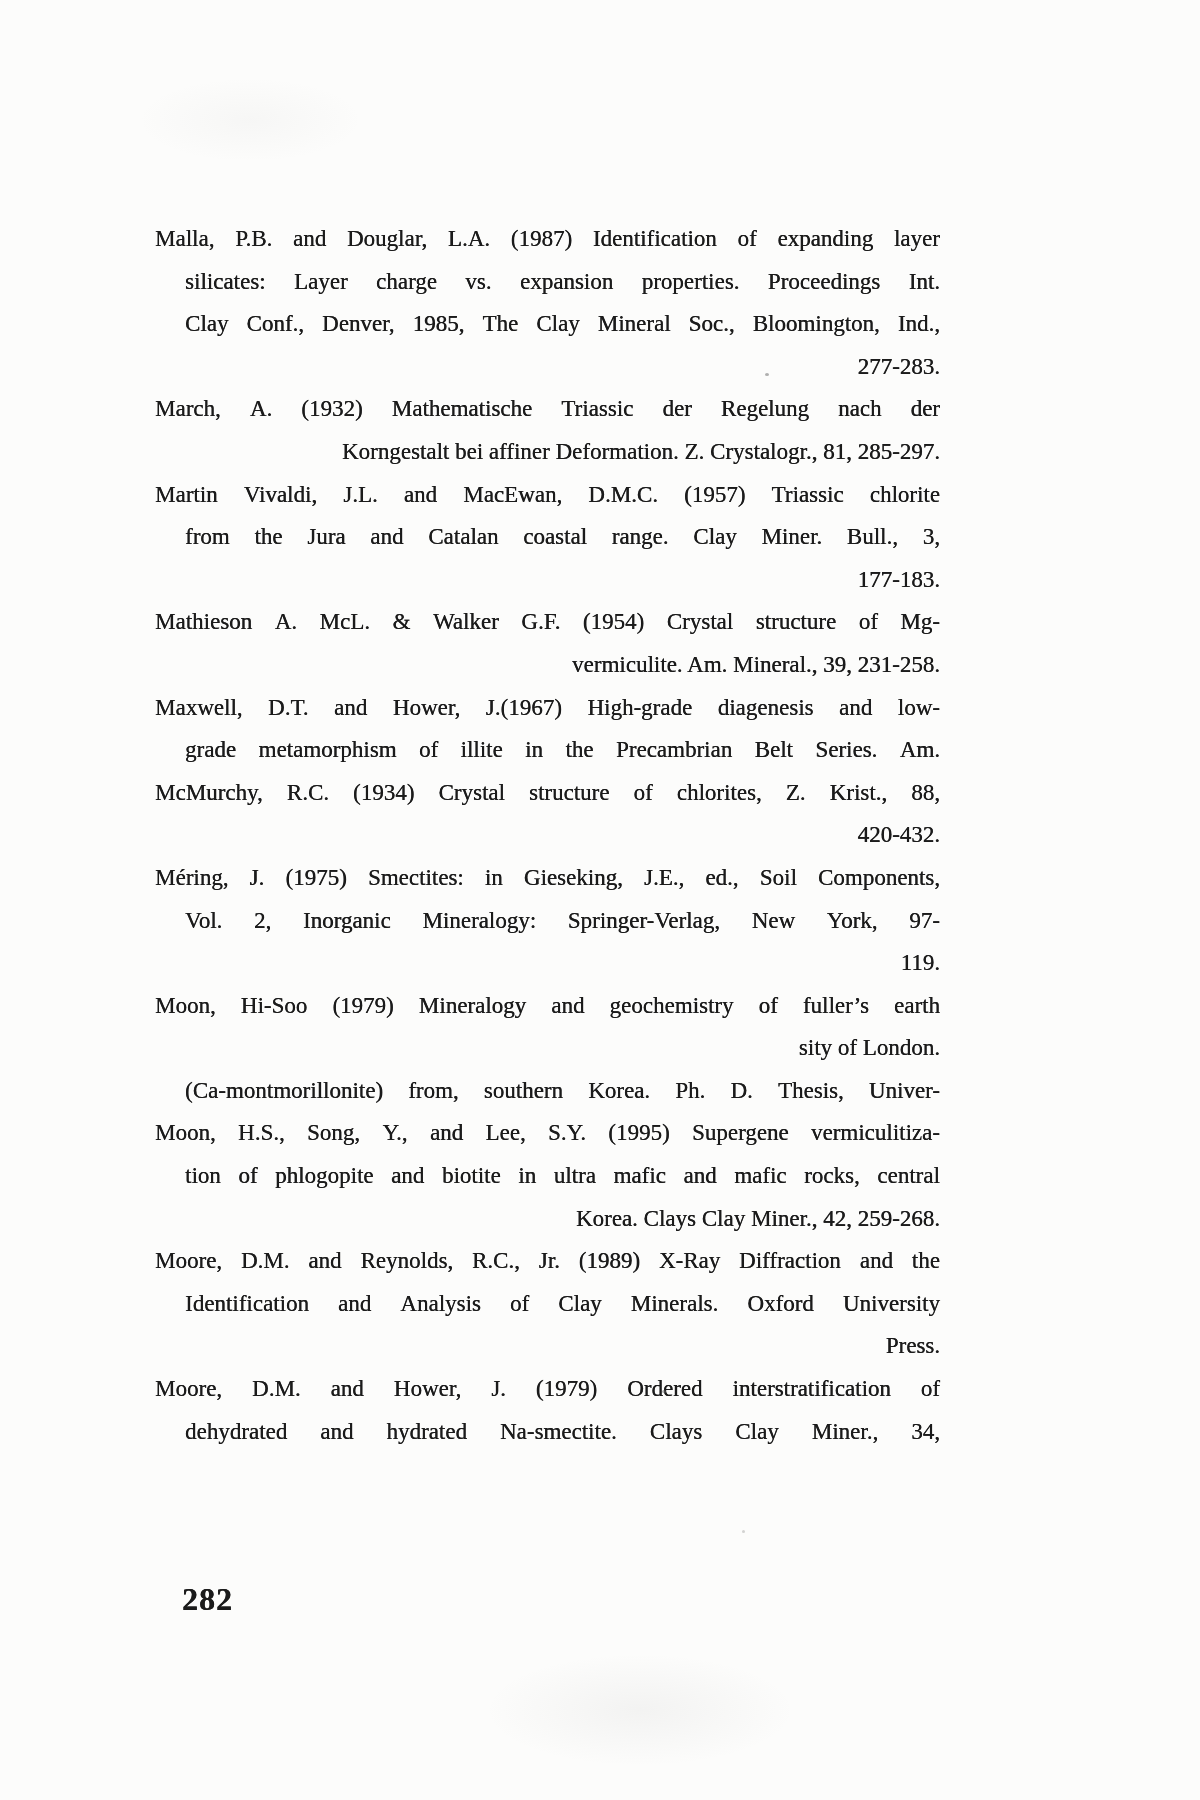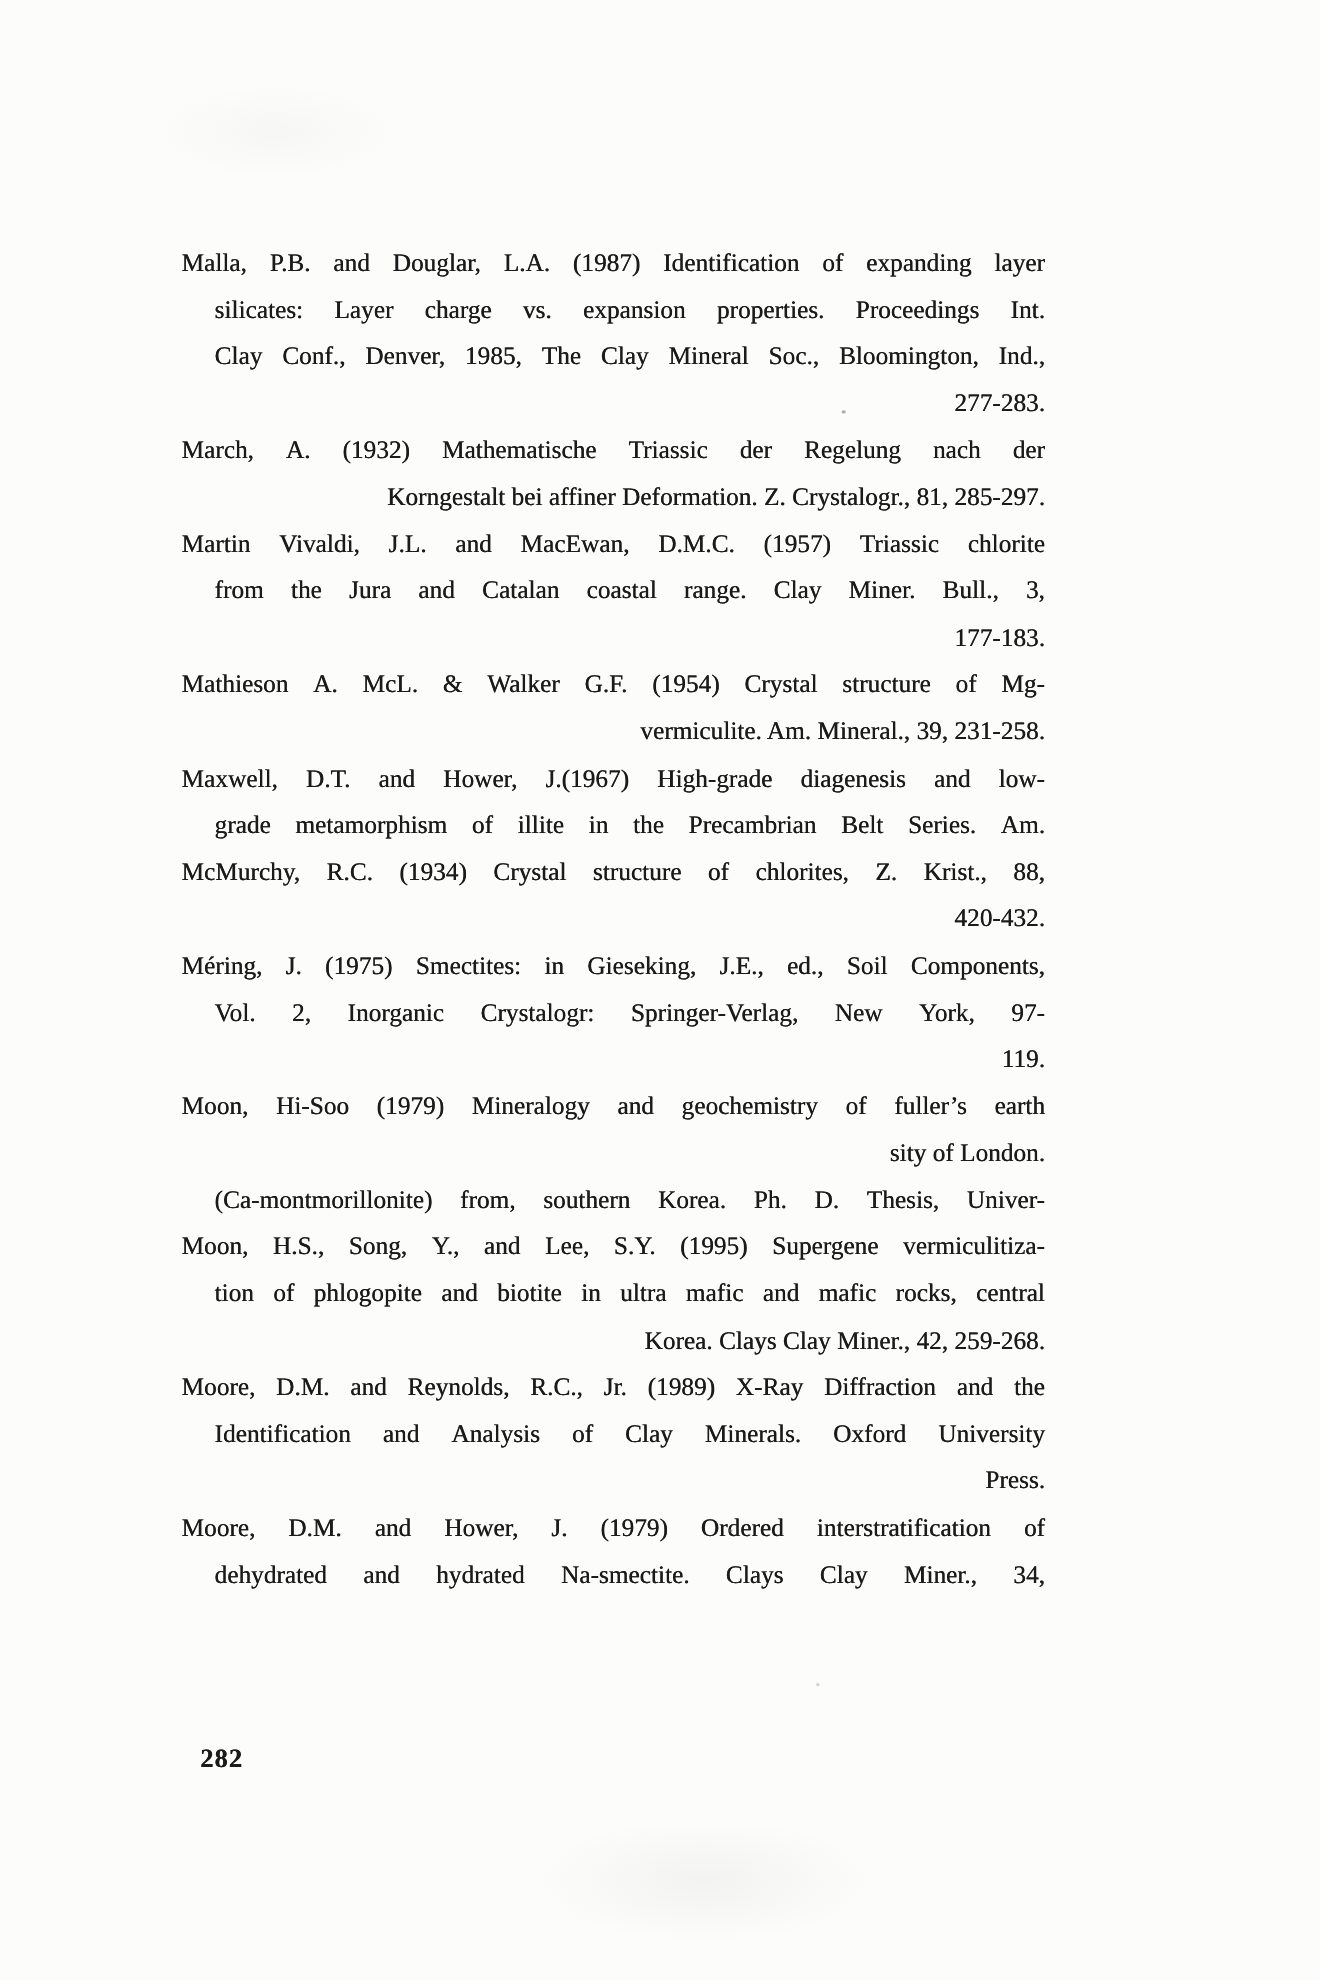--- a/index.html
+++ b/index.html
@@ -24,30 +24,29 @@
     width:785px;
     font-size:23px;
     text-shadow:0.3px 0 0 currentColor;
   }
   .line{
     height:42.6px;
     line-height:42.6px;
     width:100%;
     box-sizing:border-box;
     white-space:nowrap;
-    margin-left:10px;
   }
   .line.indent{padding-left:30px;}
   .line.just{display:flex;justify-content:space-between;}
   .line.just span{white-space:pre;}
   .line.left{text-align:right;}
   .page-number{
     position:absolute;
     left:182px;top:1578px;
-    font-size:24px;
+    font-size:32px;
     font-weight:bold;
     line-height:42px;
     letter-spacing:1px;
     text-shadow:0.3px 0 0 currentColor;
   }
   .speck{
     position:absolute;
     background:#6f6f6f;
     border-radius:50%;
     opacity:0.55;
@@ -205,21 +204,21 @@
           <span>Gieseking,</span>
           <span>J.E.,</span>
           <span>ed.,</span>
           <span>Soil</span>
           <span>Components,</span>
         </div>
         <div class="line just indent">
           <span>Vol.</span>
           <span>2,</span>
           <span>Inorganic</span>
-          <span>Crystalogr:</span>
+          <span>Mineralogy:</span>
           <span>Springer-Verlag,</span>
           <span>New</span>
           <span>York,</span>
           <span>97-</span>
         </div>
         <div class="line left indent">119.</div>
       </div>
       <div>
         <div class="line just">
           <span>Moon,</span>

